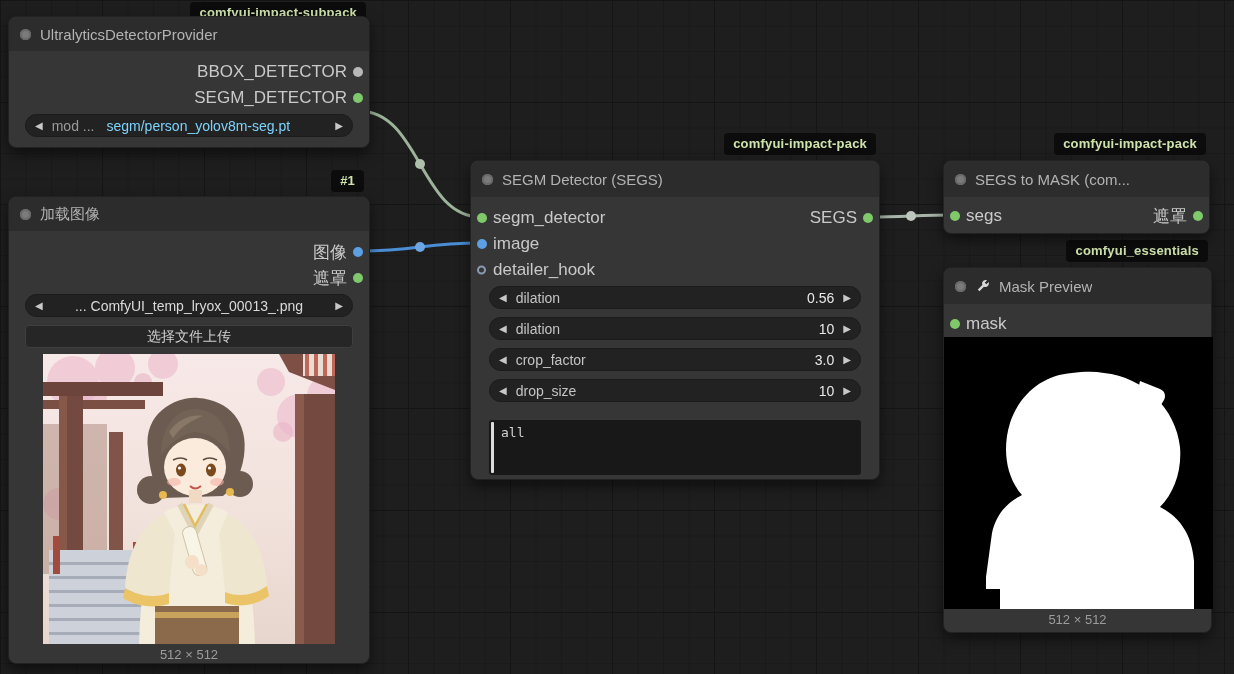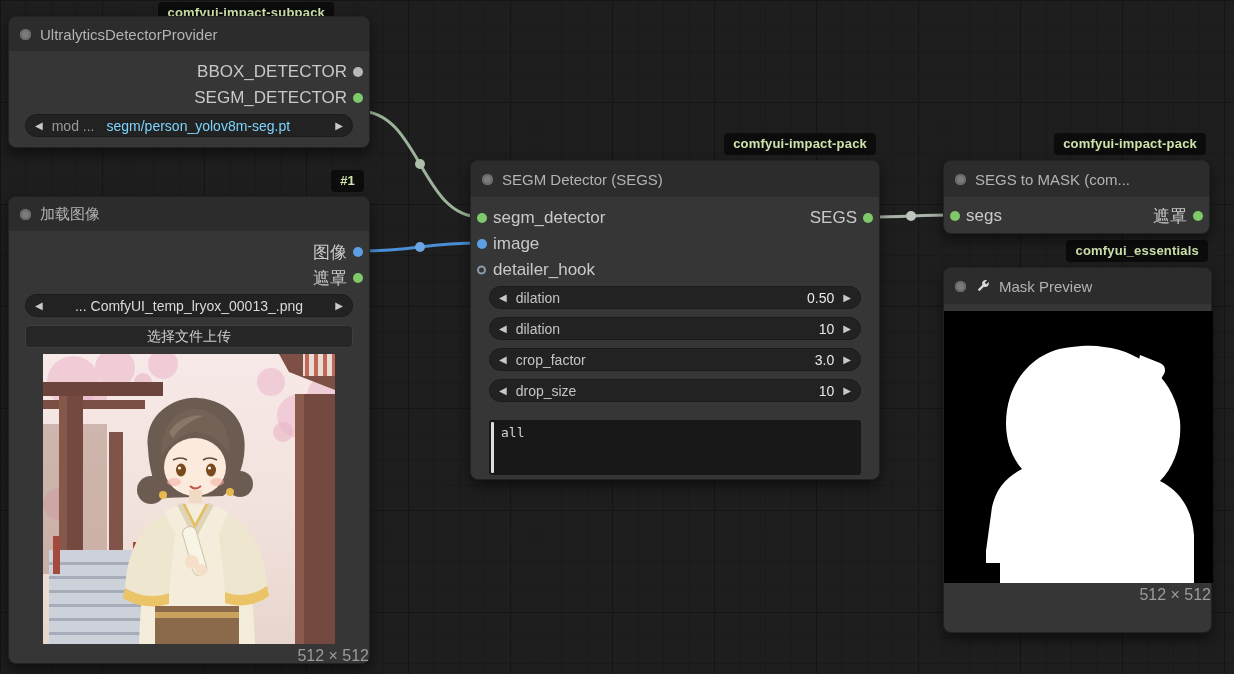--- a/index.html
+++ b/index.html
@@ -79,39 +79,39 @@
     background:#dcdcdc; border-radius:1px;
   }
 
   .badge {
     position:absolute; background:#0c0c0c; color:#cfe3ac;
     font-size:13px; font-weight:bold; padding:3px 9px 4px; border-radius:4px;
     letter-spacing:.2px; white-space:nowrap;
   }
 
   .preview-img { display:block; }
-  .size-caption { text-align:right; font-size:16px; color:#9c9c9c; margin-top:3px; }
+  .size-caption { text-align:center; font-size:13px; color:#9c9c9c; margin-top:3px; }
 
   .wrench { width:15px; height:15px; flex:none; }
 </style>
 </head>
 <body>
 
 <div id="canvas">
 
   <svg id="links">
     <path d="M 359 111 C 420 111 420 217 481 217" stroke="#9cb39a" stroke-width="3" fill="none"></path>
     <circle cx="420" cy="164" r="5" fill="#aebfab"></circle>
     <path d="M 359 251 C 420 251 420 243 481 243" stroke="#4a8fd6" stroke-width="3" fill="none"></path>
     <circle cx="420" cy="247" r="5" fill="#6ba6e2"></circle>
     <path d="M 869 217 C 905 217 918 215 954 215" stroke="#aab4aa" stroke-width="3" fill="none"></path>
     <circle cx="911" cy="216" r="5" fill="#bec6be"></circle>
   </svg>
 
-  <div class="badge" style="top:2px; right:900px;">comfyui-impact-subpack</div>
+  <div class="badge" style="top:2px; right:868px;">comfyui-impact-subpack</div>
   <div class="badge" style="top:170px; right:870px;">#1</div>
   <div class="badge" style="top:133px; right:358px;">comfyui-impact-pack</div>
   <div class="badge" style="top:133px; right:28px;">comfyui-impact-pack</div>
   <div class="badge" style="top:240px; right:26px;">comfyui_essentials</div>
 
   <div class="node" style="left:8px; top:16px; width:362px; height:132px;">
     <div class="node-header hdr34">
       <span class="title-dot"></span>
       <span class="node-title">UltralyticsDetectorProvider</span>
     </div>
@@ -256,21 +256,21 @@
       <span class="slot-label in-label">image</span>
     </div>
     <div class="slot-row">
       <span class="slot-dot in dot-ring"></span>
       <span class="slot-label in-label">detailer_hook</span>
     </div>
 
     <div class="widget" style="margin:3px 18px 8px;">
       <span class="warrow">◀</span>
       <span class="wlabel">dilation</span>
-      <span class="wvalue">0.50</span>
+      <span class="wvalue">0.56</span>
       <span class="warrow">▶</span>
     </div>
     <div class="widget" style="margin:0 18px 8px;">
       <span class="warrow">◀</span>
       <span class="wlabel">dilation</span>
       <span class="wvalue">10</span>
       <span class="warrow">▶</span>
     </div>
     <div class="widget" style="margin:0 18px 8px;">
       <span class="warrow">◀</span>
@@ -307,20 +307,24 @@
 
   <div class="node" style="left:943px; top:267px; width:269px; height:366px;">
     <div class="node-header hdr36">
       <span class="title-dot"></span>
       <svg class="wrench" viewBox="0 0 16 16">
         <path d="M14.6 3.1a3.9 3.9 0 0 1-5.1 5.1L4.7 13 3 11.3l4.8-4.8a3.9 3.9 0 0 1 5.1-5.1L10.4 3.9l1.7 1.7 2.5-2.5z" fill="#d8d8d8"></path>
       </svg>
       <span class="node-title">Mask Preview</span>
     </div>
     <div style="height:7px;"></div>
+    <div class="slot-row">
+      <span class="slot-dot in dot-green"></span>
+      <span class="slot-label in-label">mask</span>
+    </div>
 
     <svg class="preview-img" width="269" height="272" viewBox="0 0 269 272">
       <rect width="269" height="272" fill="#000"></rect>
       <path fill="#fff" d="M128 36
         C 100 38 76 56 66 86
         C 58 112 62 140 78 158
         C 62 166 52 178 48 196
         L 42 240 L 42 252 L 56 252 L 56 272
         L 250 272 L 250 224
         C 248 198 236 180 216 170

